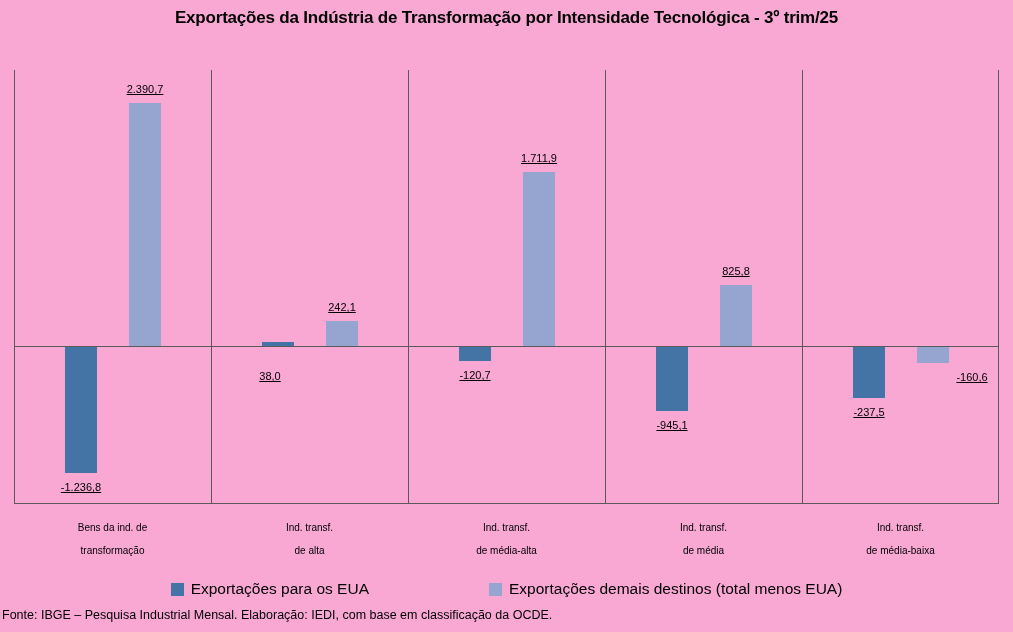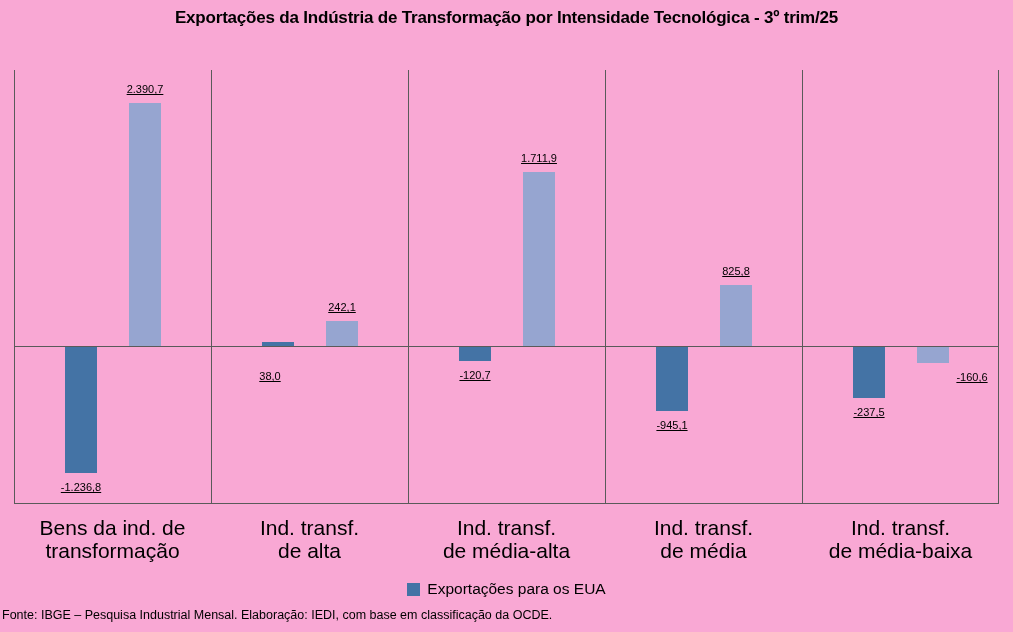--- a/index.html
+++ b/index.html
@@ -71,21 +71,21 @@
     left: 0;
     top: 0;
     width: 1013px;
     height: 0;
   }
   .cat-label {
     position: absolute;
     top: 516px;
     width: 197px;
     text-align: center;
-    font-size: 21px;
+    font-size: 10px;
     line-height: 23px;
     color: #000;
     white-space: pre-line;
   }
   #legend {
     position: absolute;
     left: 0;
     top: 580px;
     width: 1013px;
     display: flex;
@@ -169,17 +169,21 @@
 de média</div>
       <div class="cat-label" style="left: 802px;">Ind. transf.
 de média-baixa</div>
     </div>
 
   <div id="legend">
     <div class="legend-item">
       <span class="legend-swatch" id="swatch-0" style="background: rgb(68, 115, 165);"></span>
       <span class="legend-text">Exportações para os EUA</span>
     </div>
+    <div class="legend-item">
+      <span class="legend-swatch" id="swatch-1" style="background: rgb(150, 165, 208);"></span>
+      <span class="legend-text">Exportações demais destinos (total menos EUA)</span>
+    </div>
   </div>
 
   <div id="footer">Fonte: IBGE – Pesquisa Industrial Mensal. Elaboração: IEDI, com base em classificação da OCDE.</div>
 
 </div>
 
 </body></html>

